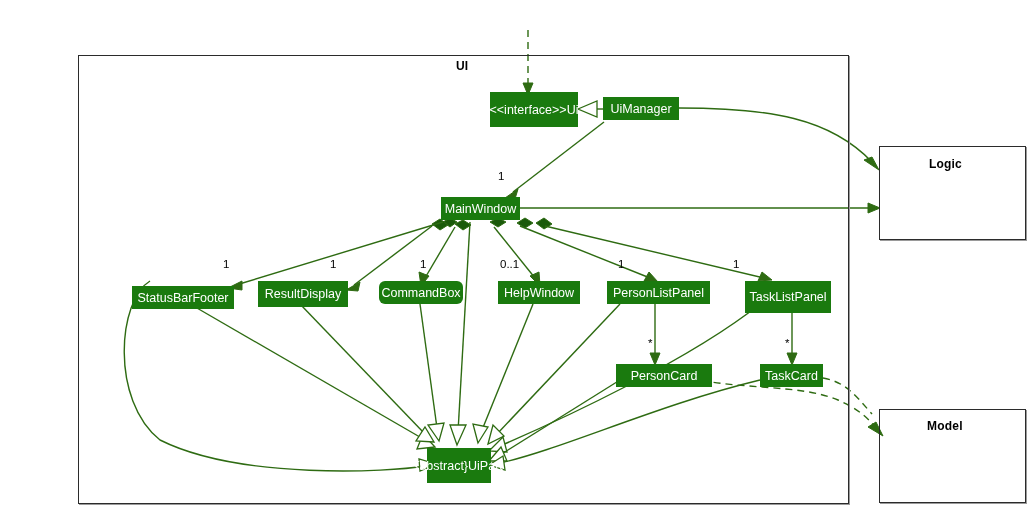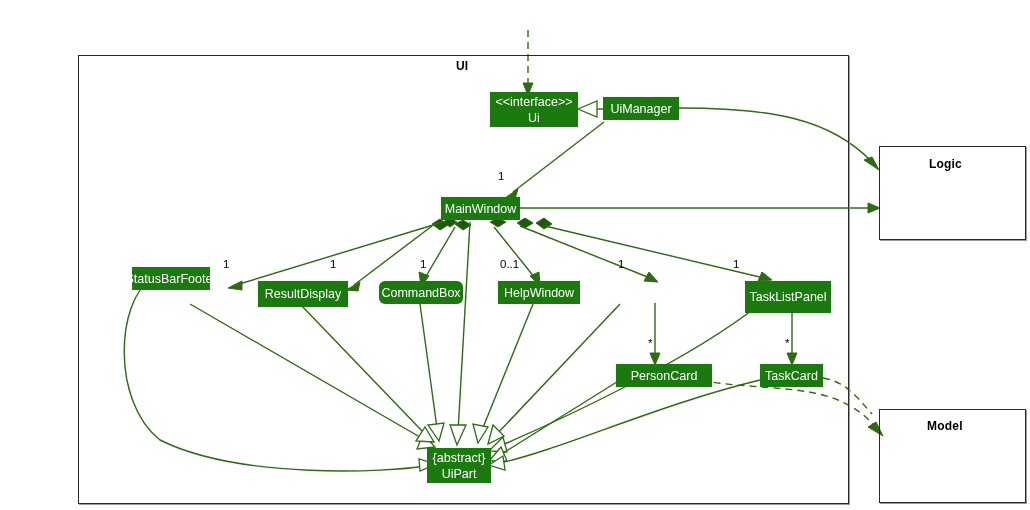--- a/index.html
+++ b/index.html
@@ -40,21 +40,21 @@
   }
   
   .cls {
     position: absolute;
     background: #1A7A0E;
     color: #ffffff;
     font-size: 12.5px;
     line-height: 16px;
     text-align: center;
     display: flex;
-    flex-direction: column;
+    flex-direction: row;
     align-items: center;
     justify-content: center;
     white-space: nowrap;
     box-sizing: border-box;
     padding: 2px 6px;
     z-index: 5;
   }
   .cls span { display: block; }
   
   .mult {
@@ -195,36 +195,39 @@
   </div>
 
   <div class="cls" style="left:603px; top:97px; width:76px; height:23px;">
     <span>UiManager</span>
   </div>
 
   <div class="cls" style="left:441px; top:197px; width:79px; height:23px;">
     <span>MainWindow</span>
   </div>
 
-  <div class="cls" style="left:132px; top:267px; width:78px; height:23px;">
+  <div class="cls" style="left:132px; top:286px; width:102px; height:23px;">
     <span>StatusBarFooter</span>
   </div>
 
   <div class="cls" style="left:258px; top:281px; width:90px; height:26px;">
     <span>ResultDisplay</span>
   </div>
 
   <div class="cls" style="left:379px; top:281px; width:84px; height:23px;border-radius:6px;">
     <span>CommandBox</span>
   </div>
 
   <div class="cls" style="left:498px; top:281px; width:82px; height:23px;">
     <span>HelpWindow</span>
   </div>
 
+  <div class="cls" style="left:607px; top:281px; width:103px; height:23px;">
+    <span>PersonListPanel</span>
+  </div>
 
   <div class="cls" style="left:745px; top:281px; width:86px; height:32px;">
     <span>TaskListPanel</span>
   </div>
 
   <div class="cls" style="left:616px; top:364px; width:96px; height:23px;">
     <span>PersonCard</span>
   </div>
 
   <div class="cls" style="left:760px; top:364px; width:63px; height:23px;">

